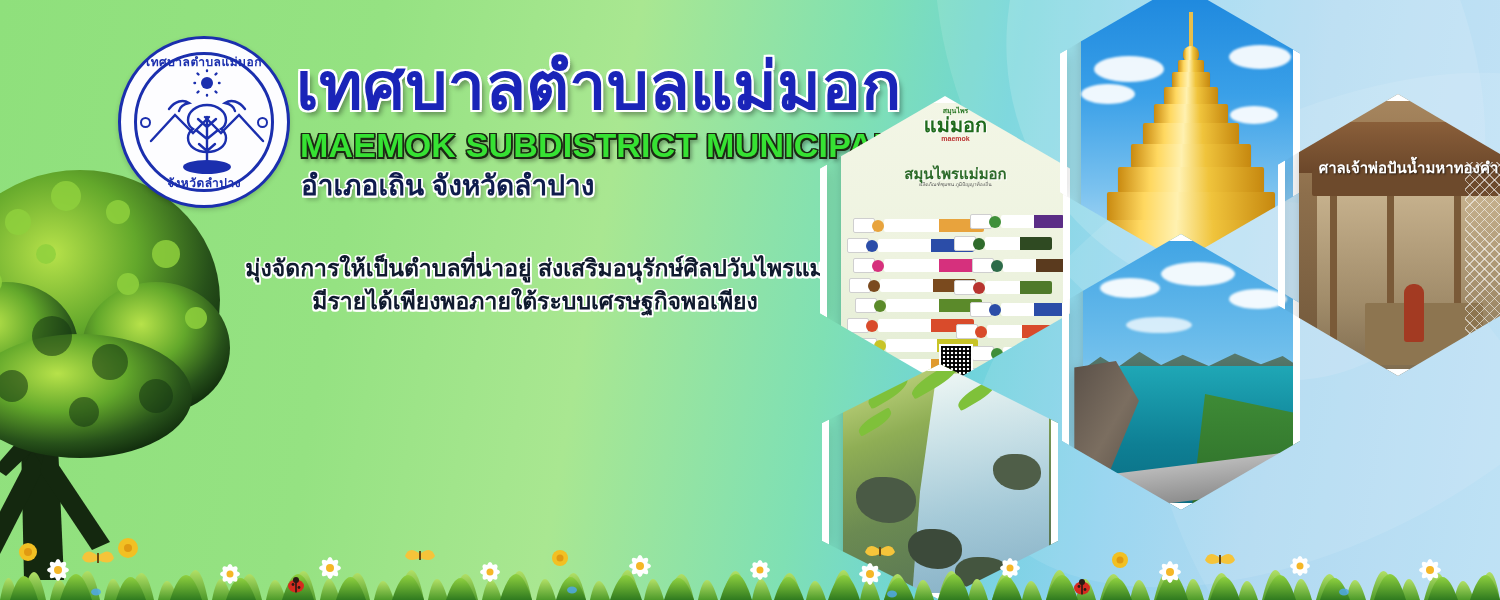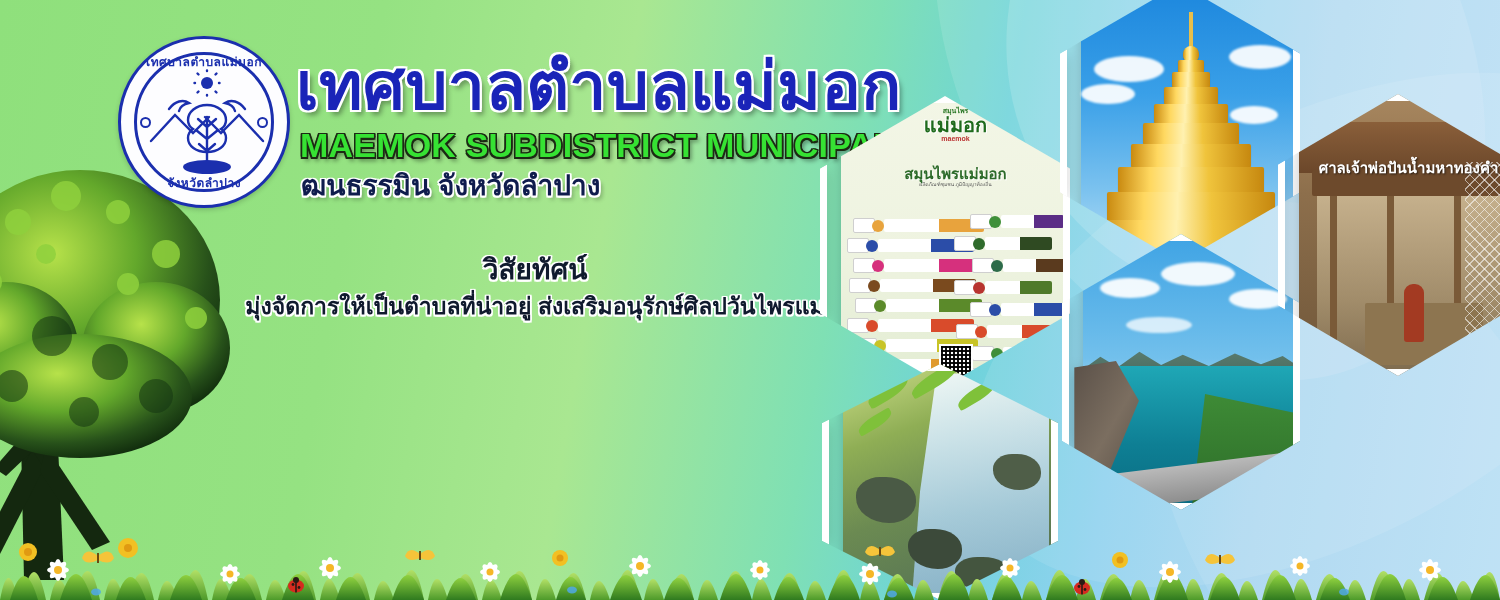--- a/index.html
+++ b/index.html
@@ -212,25 +212,25 @@
           <path d="M60 36c-11 0-19 7-19 15 0 4 2 7 5 9-3 2-5 5-5 9 0 8 8 14 19 14s19-6 19-14c0-4-2-7-5-9 3-2 5-5 5-9 0-8-8-15-19-15z"></path>
           <path d="M60 48v44M60 58l-9-8M60 58l9-8M60 70l-11-9M60 70l11-9M60 82l-8-7M60 82l8-7"></path>
         </g>
         <ellipse cx="60" cy="98" rx="24" ry="7" fill="#1b2fae" stroke="none"></ellipse>
       </g>
     </svg>
   </div>
 
   <div class="title-th">เทศบาลตำบลแม่มอก</div>
   <div class="title-en">MAEMOK SUBDISTRICT MUNICIPALITY</div>
-  <div class="title-sub">ฒนธรรมิน จังหวัดลำปาง</div>
+  <div class="title-sub">อำเภอเถิน จังหวัดลำปาง</div>
 
   <div class="vision">
-    <div class="vh">วิสัยทัศน์</div>
     <div class="vl">มุ่งจัดการให้เป็นตำบลที่น่าอยู่ ส่งเสริมอนุรักษ์ศิลปวันไพรแม</div>
+    <div class="vl">มีรายได้เพียงพอภายใต้ระบบเศรษฐกิจพอเพียง</div>
   </div>
 
 
   <div class="collage">
 
     <div class="hex hexPoster">
       <div class="inner poster-bg">
         <div class="poster-logo">
           <div class="pl1">สมุนไพร</div>
           <div class="pl2">แม่มอก</div>

